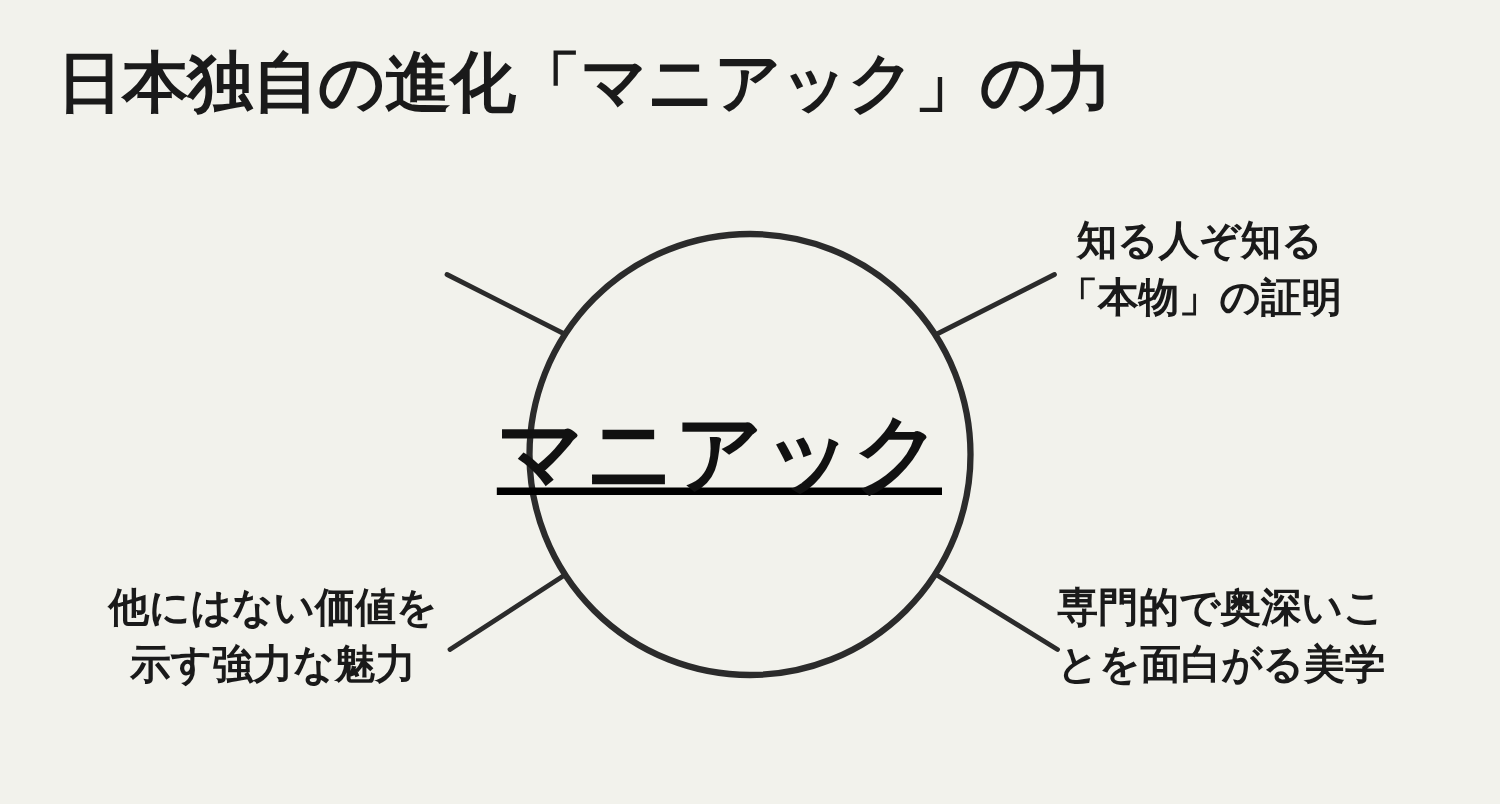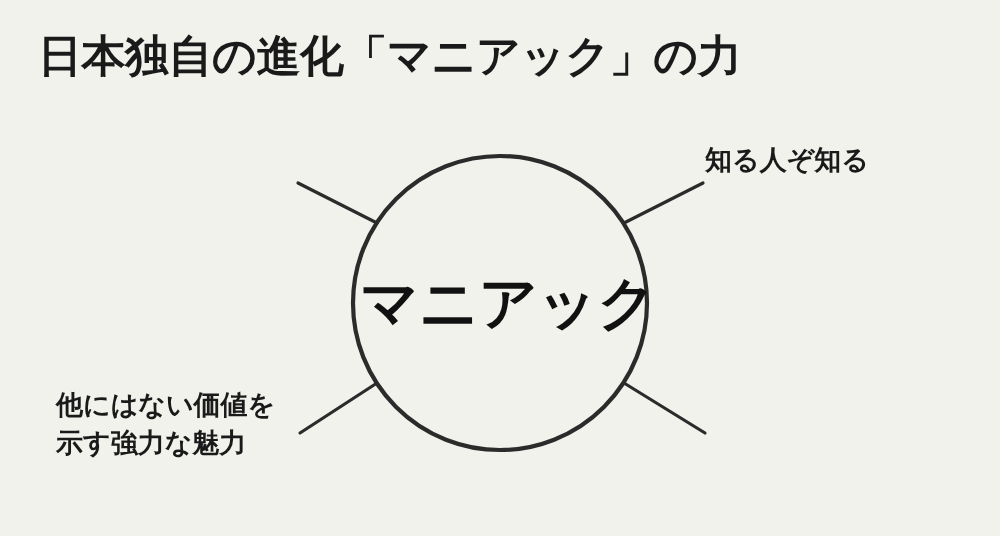--- a/index.html
+++ b/index.html
@@ -53,28 +53,29 @@
     left: 0;
     top: 0;
     width: 1000px;
     height: 536px;
     display: block;
   }
 
   
   #center-label {
     position: absolute;
-    left: 360px;
+    left: 332px;
     top: 155px;
     width: 296px;
     height: 296px;
     display: flex;
     align-items: center;
-    justify-content: flex-start;
+    justify-content: flex-end;
     pointer-events: none;
+    text-decoration: underline;
   }
   #center-label .center-text {
     font-size: 58px;
     font-weight: bold;
     color: #111111;
     letter-spacing: 0px;
     line-height: 1;
     white-space: nowrap;
   }
 
@@ -98,21 +99,21 @@
   }
   #label-tr {
     left: 705px;
     top: 141px;
     text-align: center;
   }
   #label-bl {
     left: 56px;
     top: 386px;
     width: 252px;
-    text-align: left;
+    text-align: center;
   }
   #label-br {
     left: 705px;
     top: 386px;
     text-align: left;
   }
 </style>
 </head>
 <body>
 
@@ -134,21 +135,26 @@
     <div id="center-label">
       <span class="center-text">マニアック</span>
     </div>
   </div>
 
   <div class="node-label" id="label-tl">
   </div>
 
   <div class="node-label" id="label-tr">
     <span class="line">知る人ぞ知る</span>
+    <span class="line">「本物」の証明</span>
   </div>
 
   <div class="node-label" id="label-bl">
     <span class="line">他にはない価値を</span>
     <span class="line">示す強力な魅力</span>
   </div>
 
+  <div class="node-label" id="label-br">
+    <span class="line">専門的で奥深いこ</span>
+    <span class="line">とを面白がる美学</span>
+  </div>
 
 </div>
 
 </body></html>

